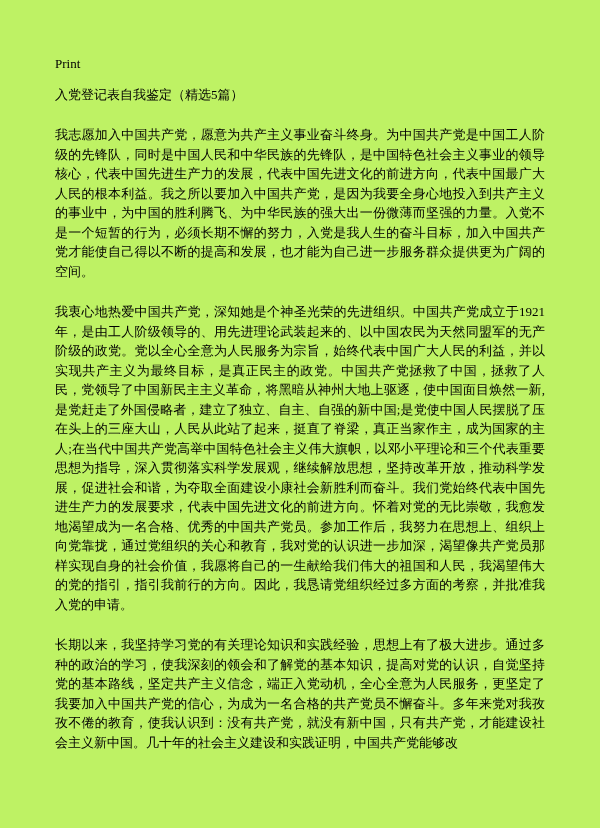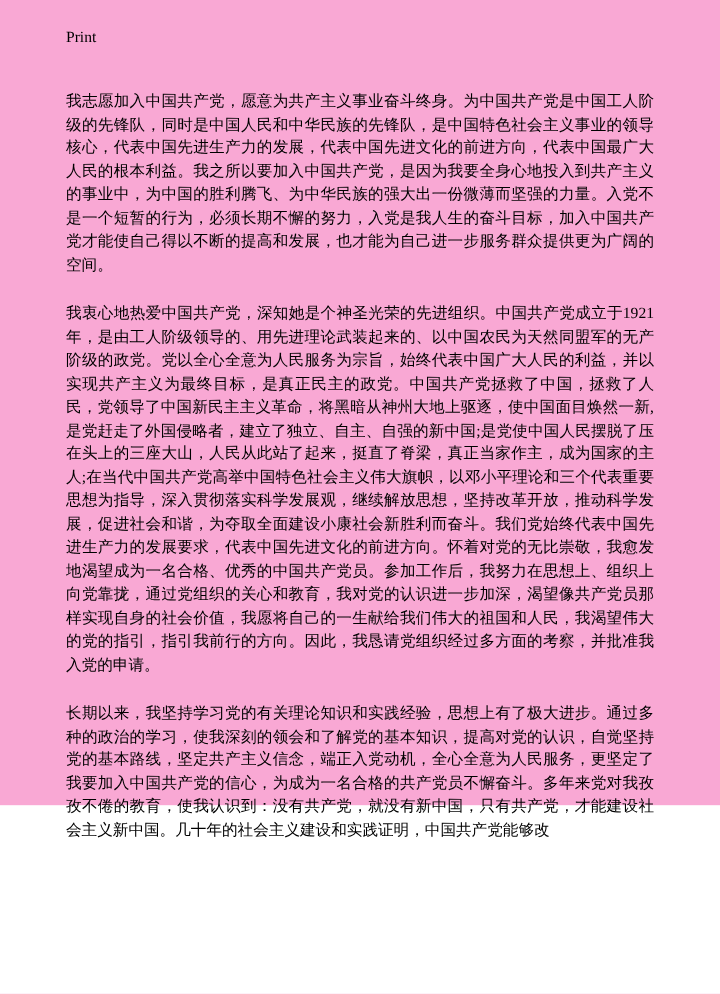--- a/index.html
+++ b/index.html
@@ -6,23 +6,23 @@
   html, body { background: #ffffff; }
   body {
     width: 600px;
     height: 828px;
     overflow: hidden;
     font-family: "Liberation Serif", "DejaVu Serif", serif;
     color: #000000;
   }
   .page {
     width: 600px;
-    height: 671px;
-    background: #f9a8d4;
-    padding: 22px 55px 0 55px;
+    height: 828px;
+    background: #bef264;
+    padding: 54px 55px 0 55px;
   }
   .print-link {
     font-size: 13px;
     color: #000000;
     margin-bottom: 14px;
     cursor: pointer;
     display: inline-block;
   }
   .title {
     text-align: center;
@@ -51,20 +51,21 @@
     margin-top: 21px;
   }
 </style>
 </head>
 <body>
 
 <div class="page">
   <span class="print-link">Print</span>
 
 
+  <div class="subtitle">入党登记表自我鉴定（精选5篇）</div>
 
 
 
   <div class="body-text">
       <p class="para">我志愿加入中国共产党，愿意为共产主义事业奋斗终身。为中国共产党是中国工人阶级的先锋队，同时是中国人民和中华民族的先锋队，是中国特色社会主义事业的领导核心，代表中国先进生产力的发展，代表中国先进文化的前进方向，代表中国最广大人民的根本利益。我之所以要加入中国共产党，是因为我要全身心地投入到共产主义的事业中，为中国的胜利腾飞、为中华民族的强大出一份微薄而坚强的力量。入党不是一个短暂的行为，必须长期不懈的努力，入党是我人生的奋斗目标，加入中国共产党才能使自己得以不断的提高和发展，也才能为自己进一步服务群众提供更为广阔的空间。</p>
       <p class="para">我衷心地热爱中国共产党，深知她是个神圣光荣的先进组织。中国共产党成立于1921年，是由工人阶级领导的、用先进理论武装起来的、以中国农民为天然同盟军的无产阶级的政党。党以全心全意为人民服务为宗旨，始终代表中国广大人民的利益，并以实现共产主义为最终目标，是真正民主的政党。中国共产党拯救了中国，拯救了人民，党领导了中国新民主主义革命，将黑暗从神州大地上驱逐，使中国面目焕然一新,是党赶走了外国侵略者，建立了独立、自主、自强的新中国;是党使中国人民摆脱了压在头上的三座大山，人民从此站了起来，挺直了脊梁，真正当家作主，成为国家的主人;在当代中国共产党高举中国特色社会主义伟大旗帜，以邓小平理论和三个代表重要思想为指导，深入贯彻落实科学发展观，继续解放思想，坚持改革开放，推动科学发展，促进社会和谐，为夺取全面建设小康社会新胜利而奋斗。我们党始终代表中国先进生产力的发展要求，代表中国先进文化的前进方向。怀着对党的无比崇敬，我愈发地渴望成为一名合格、优秀的中国共产党员。参加工作后，我努力在思想上、组织上向党靠拢，通过党组织的关心和教育，我对党的认识进一步加深，渴望像共产党员那样实现自身的社会价值，我愿将自己的一生献给我们伟大的祖国和人民，我渴望伟大的党的指引，指引我前行的方向。因此，我恳请党组织经过多方面的考察，并批准我入党的申请。</p>
       <p class="para">长期以来，我坚持学习党的有关理论知识和实践经验，思想上有了极大进步。通过多种的政治的学习，使我深刻的领会和了解党的基本知识，提高对党的认识，自觉坚持党的基本路线，坚定共产主义信念，端正入党动机，全心全意为人民服务，更坚定了我要加入中国共产党的信心，为成为一名合格的共产党员不懈奋斗。多年来党对我孜孜不倦的教育，使我认识到：没有共产党，就没有新中国，只有共产党，才能建设社会主义新中国。几十年的社会主义建设和实践证明，中国共产党能够改</p>
     </div>
 </div>
 

